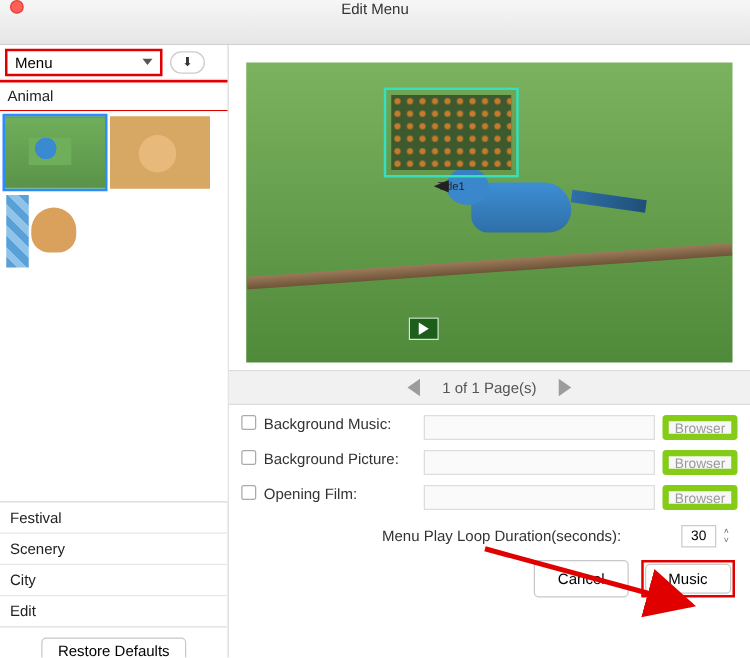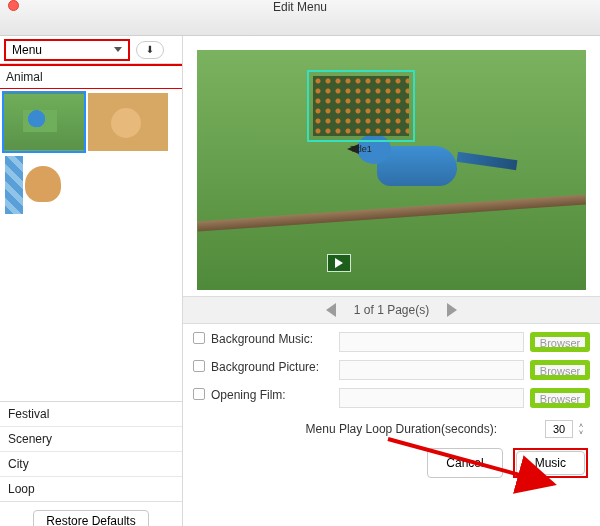--- a/index.html
+++ b/index.html
@@ -110,21 +110,21 @@
       <div class="thumb bird selected"></div>
       <div class="thumb cat"></div>
       <div class="thumb dog">
           <div class="pix"></div>
         </div>
     </div>
     <div class="cat-list">
       <div class="cat-item">Festival</div>
       <div class="cat-item">Scenery</div>
       <div class="cat-item">City</div>
-      <div class="cat-item">Loop</div>
+      <div class="cat-item">Edit</div>
     </div>
     <div class="restore-row">
       <button class="restore-btn">Restore Defaults</button>
     </div>
   </div>
 
   <div class="main">
     <div class="preview-wrap">
       <div class="preview">
         <div class="branch"></div>

